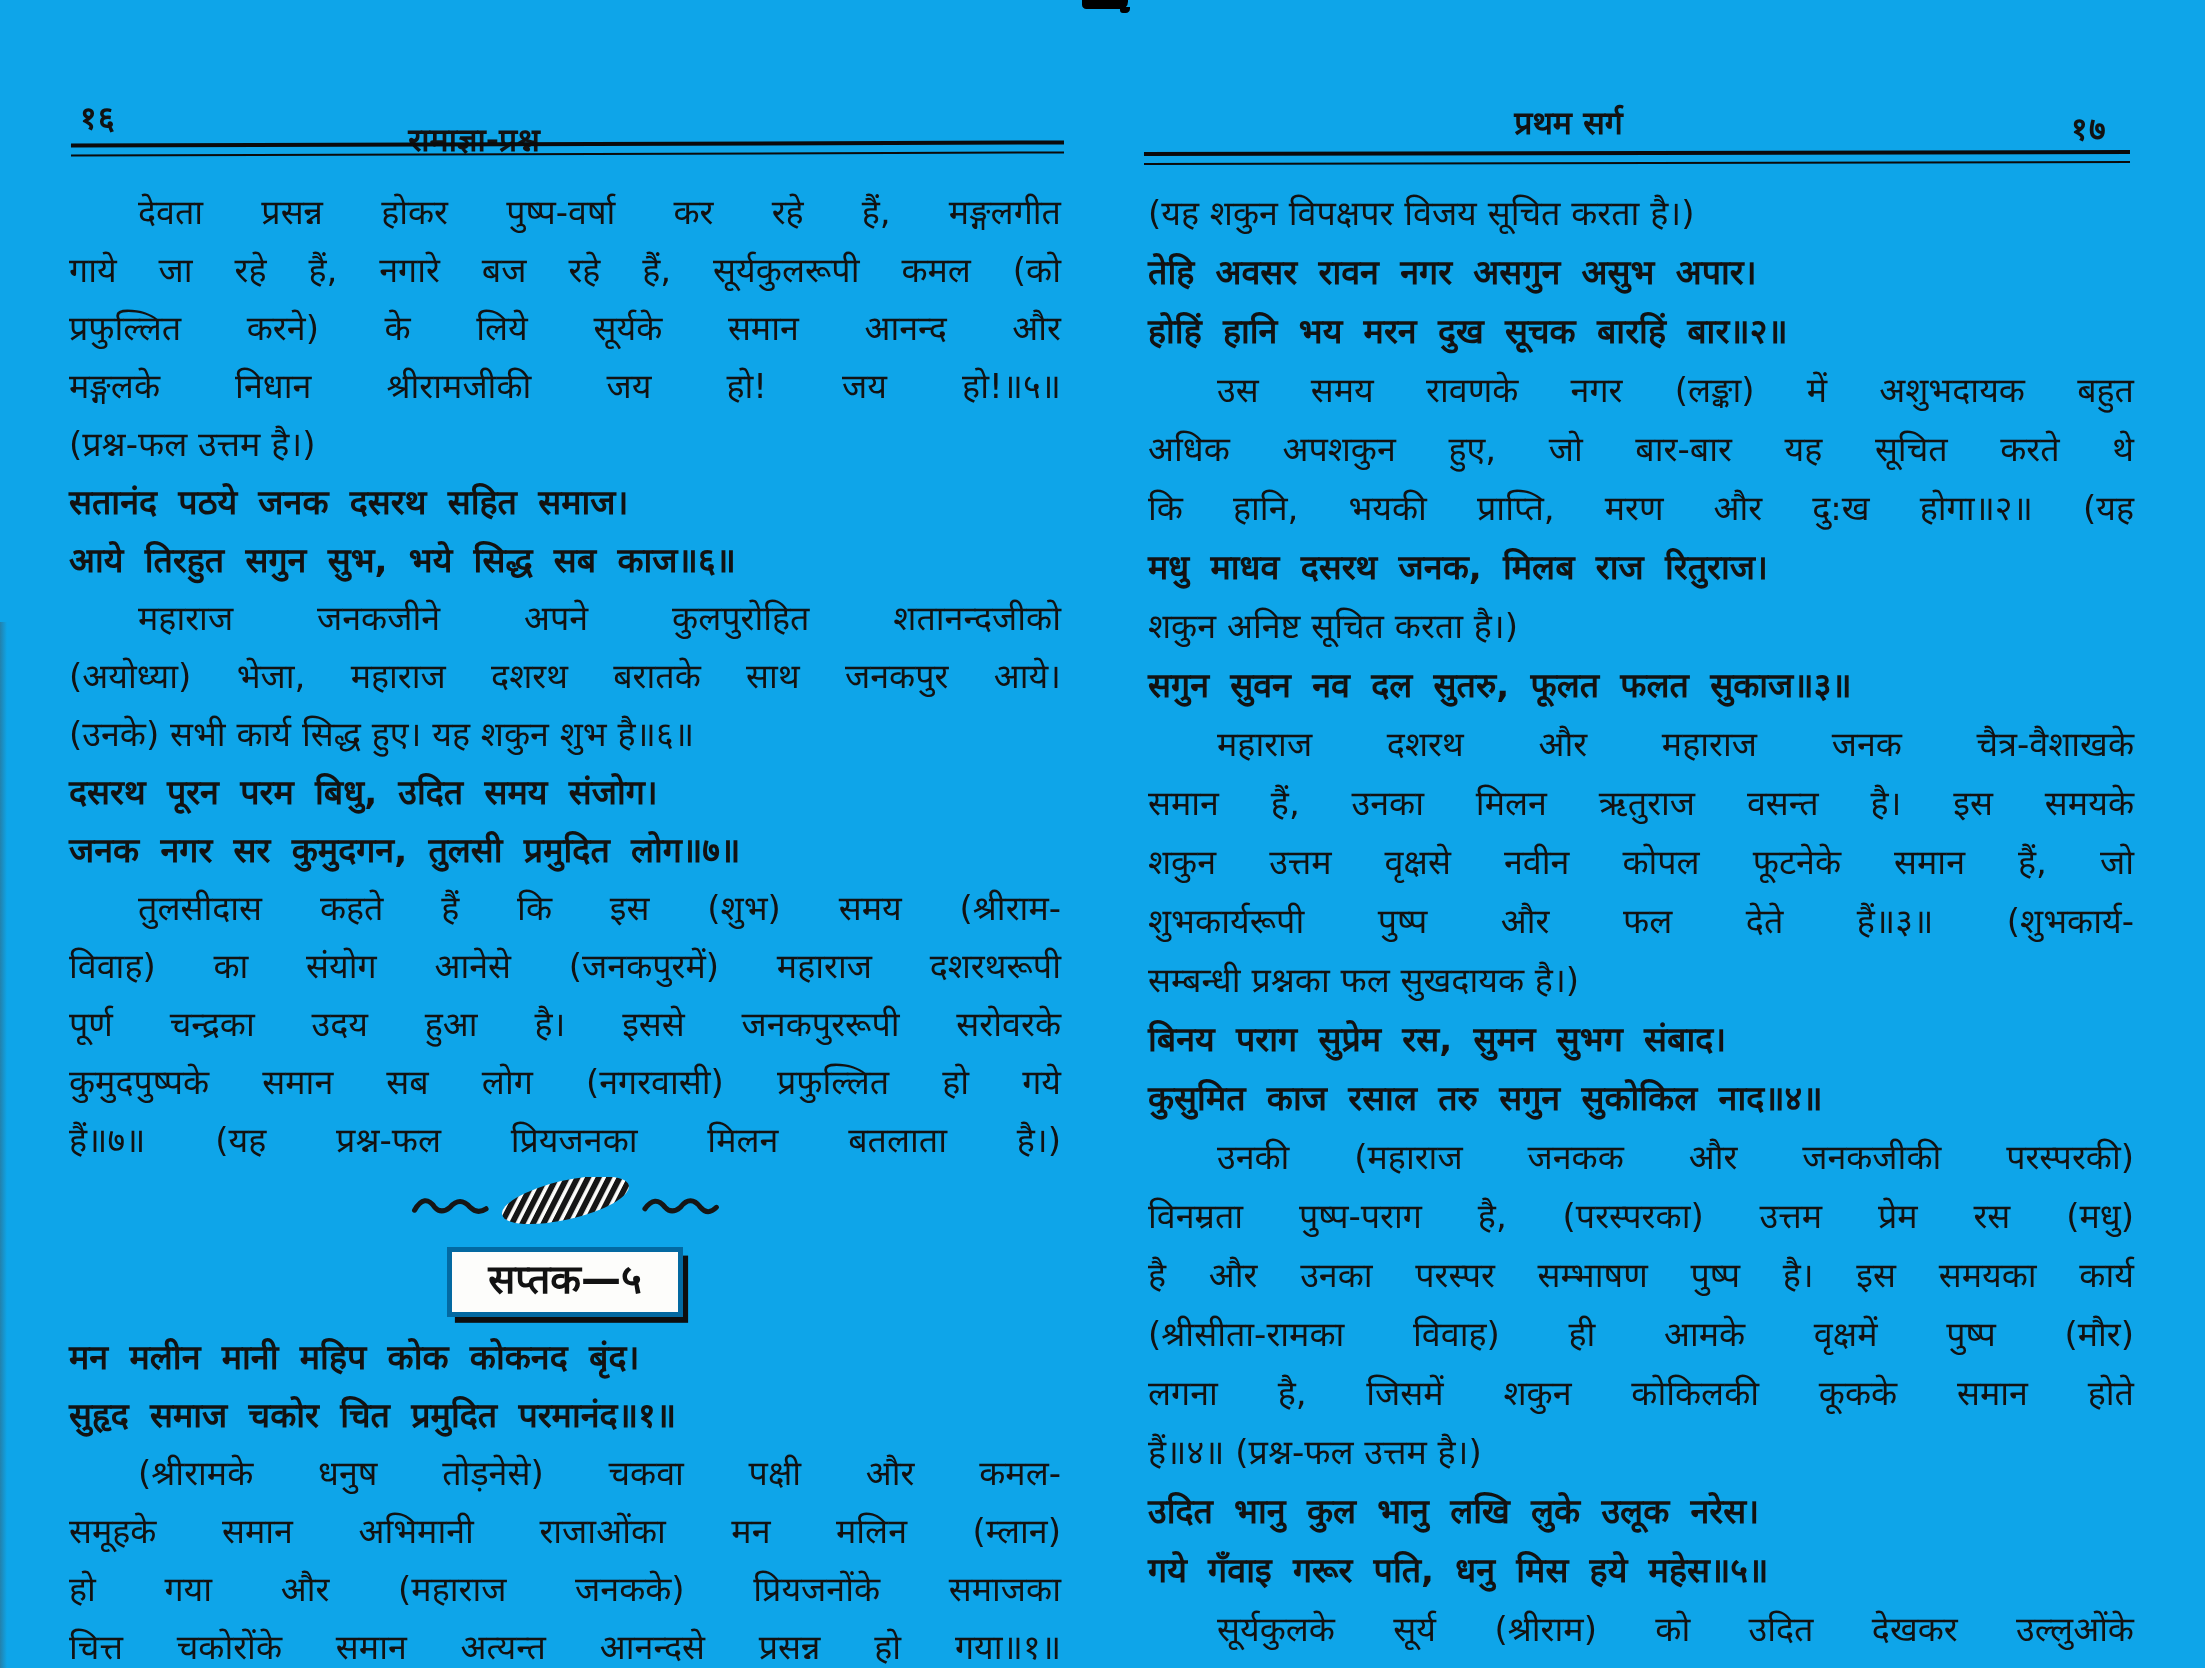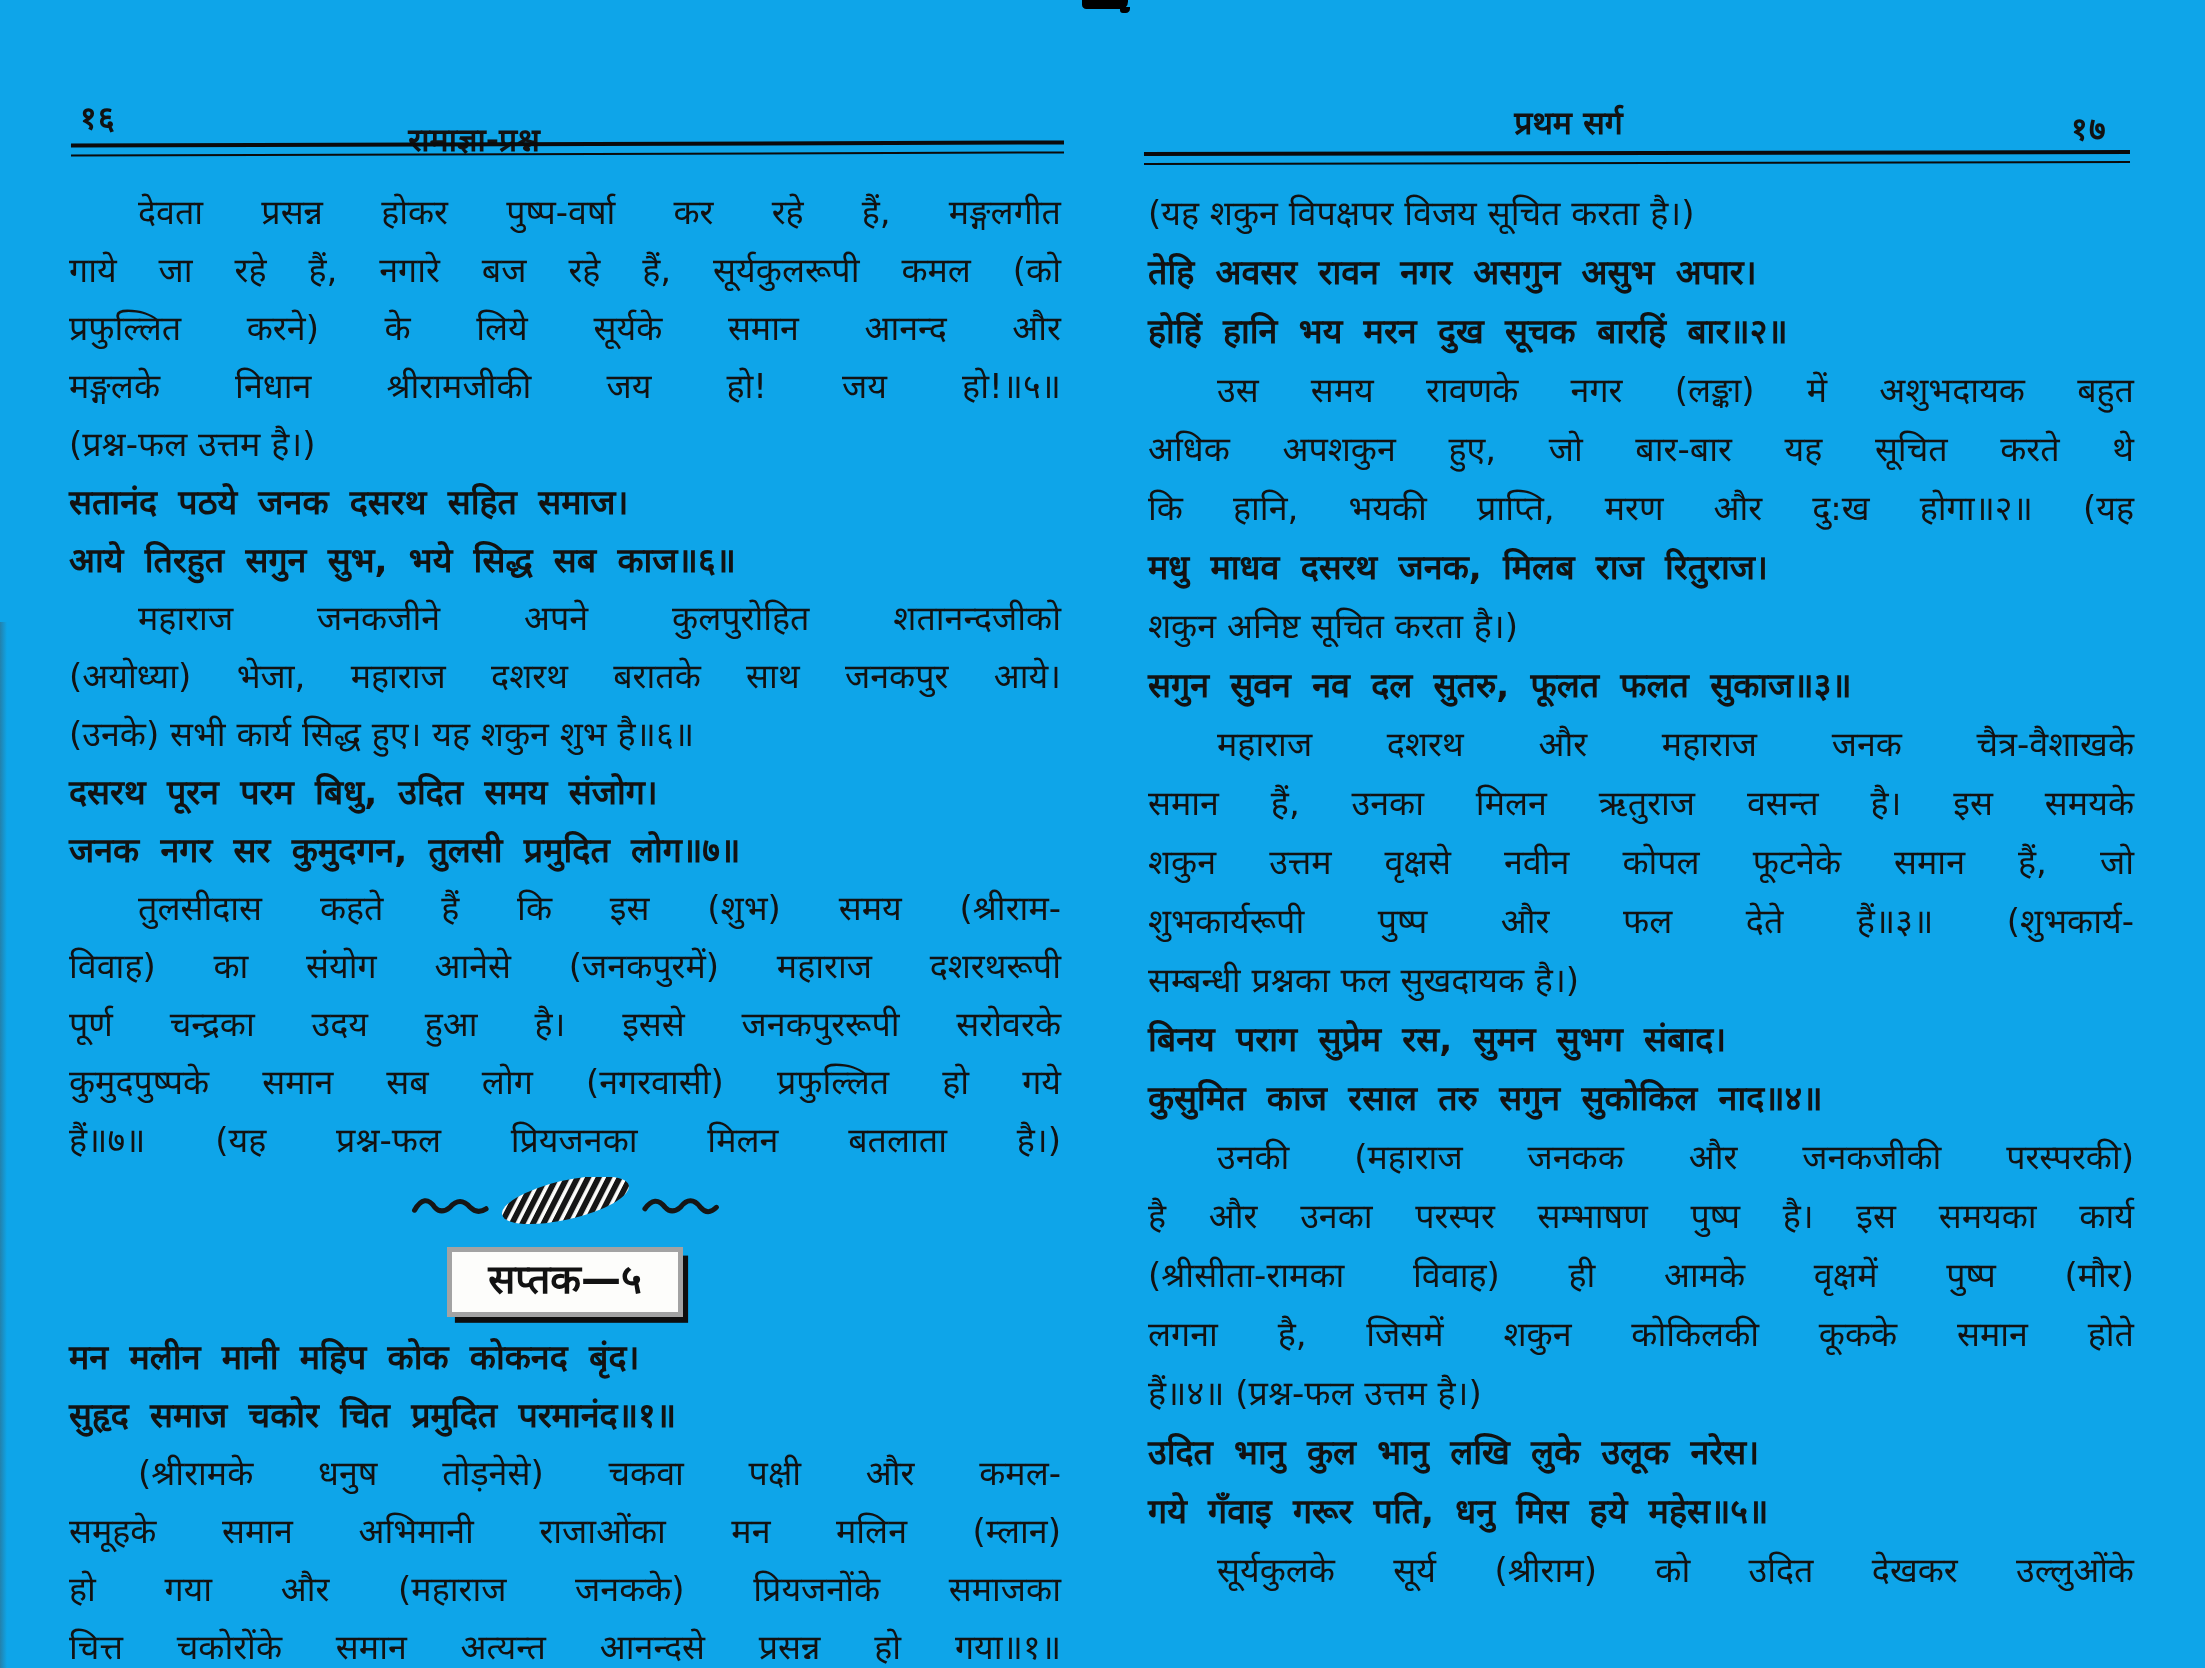--- a/index.html
+++ b/index.html
@@ -22,21 +22,21 @@
   .line{font-size:34px;white-space:nowrap;}
   .p16 .line{height:58px;line-height:56px;}
   .p17 .line{height:59px;line-height:58px;}
   .j{text-align:justify;text-align-last:justify;}
   .rag{text-align:left;}
   .ind{text-indent:69px;}
   .v{font-weight:bold;word-spacing:9.4px;}
   .orn-row{height:65px;display:flex;align-items:center;justify-content:center;}
   .box-wrap{height:94px;display:flex;align-items:center;justify-content:center;}
   .box{
-    border:5px solid #a3a3a3;
+    border:5px solid #0369a1;
     box-shadow:6.5px 7.2px 0 -1.4px #0e0e0e;
     padding:4.3px 36px 10px;
     font-size:40px;font-weight:bold;line-height:1.15;
     background:#fdfdfb;
   }
   .ink-blob{position:absolute;background:#000;}
   .blob-a{left:1082px;top:0;width:46px;height:9.4px;border-radius:0 0 7.2px 4.3px;}
   .blob-b{left:1120px;top:6.5px;width:10px;height:6.5px;border-radius:0 0 4.3px 2.9px;}
   .edge-shade{
     position:absolute;left:0;top:622px;width:7.2px;height:1047px;
@@ -112,20 +112,21 @@
       <div class="line rag">शकुन अनिष्ट सूचित करता है।)</div>
       <div class="line v rag">सगुन सुवन नव दल सुतरु, फूलत फलत सुकाज॥३॥</div>
       <div class="line j ind">महाराज दशरथ और महाराज जनक चैत्र-वैशाखके</div>
       <div class="line j">समान हैं, उनका मिलन ऋतुराज वसन्त है। इस समयके</div>
       <div class="line j">शकुन उत्तम वृक्षसे नवीन कोपल फूटनेके समान हैं, जो</div>
       <div class="line j">शुभकार्यरूपी पुष्प और फल देते हैं॥३॥ (शुभकार्य-</div>
       <div class="line rag">सम्बन्धी प्रश्नका फल सुखदायक है।)</div>
       <div class="line v rag">बिनय पराग सुप्रेम रस, सुमन सुभग संबाद।</div>
       <div class="line v rag">कुसुमित काज रसाल तरु सगुन सुकोकिल नाद॥४॥</div>
       <div class="line j ind">उनकी (महाराज जनकक और जनकजीकी परस्परकी)</div>
+      <div class="line j">विनम्रता पुष्प-पराग है, (परस्परका) उत्तम प्रेम रस (मधु)</div>
       <div class="line j">है और उनका परस्पर सम्भाषण पुष्प है। इस समयका कार्य</div>
       <div class="line j">(श्रीसीता-रामका विवाह) ही आमके वृक्षमें पुष्प (मौर)</div>
       <div class="line j">लगना है, जिसमें शकुन कोकिलकी कूकके समान होते</div>
       <div class="line rag">हैं॥४॥ (प्रश्न-फल उत्तम है।)</div>
       <div class="line v rag">उदित भानु कुल भानु लखि लुके उलूक नरेस।</div>
       <div class="line v rag">गये गँवाइ गरूर पति, धनु मिस हये महेस॥५॥</div>
       <div class="line j ind">सूर्यकुलके सूर्य (श्रीराम) को उदित देखकर उल्लुओंके</div>
     </div>
 
 </div>

